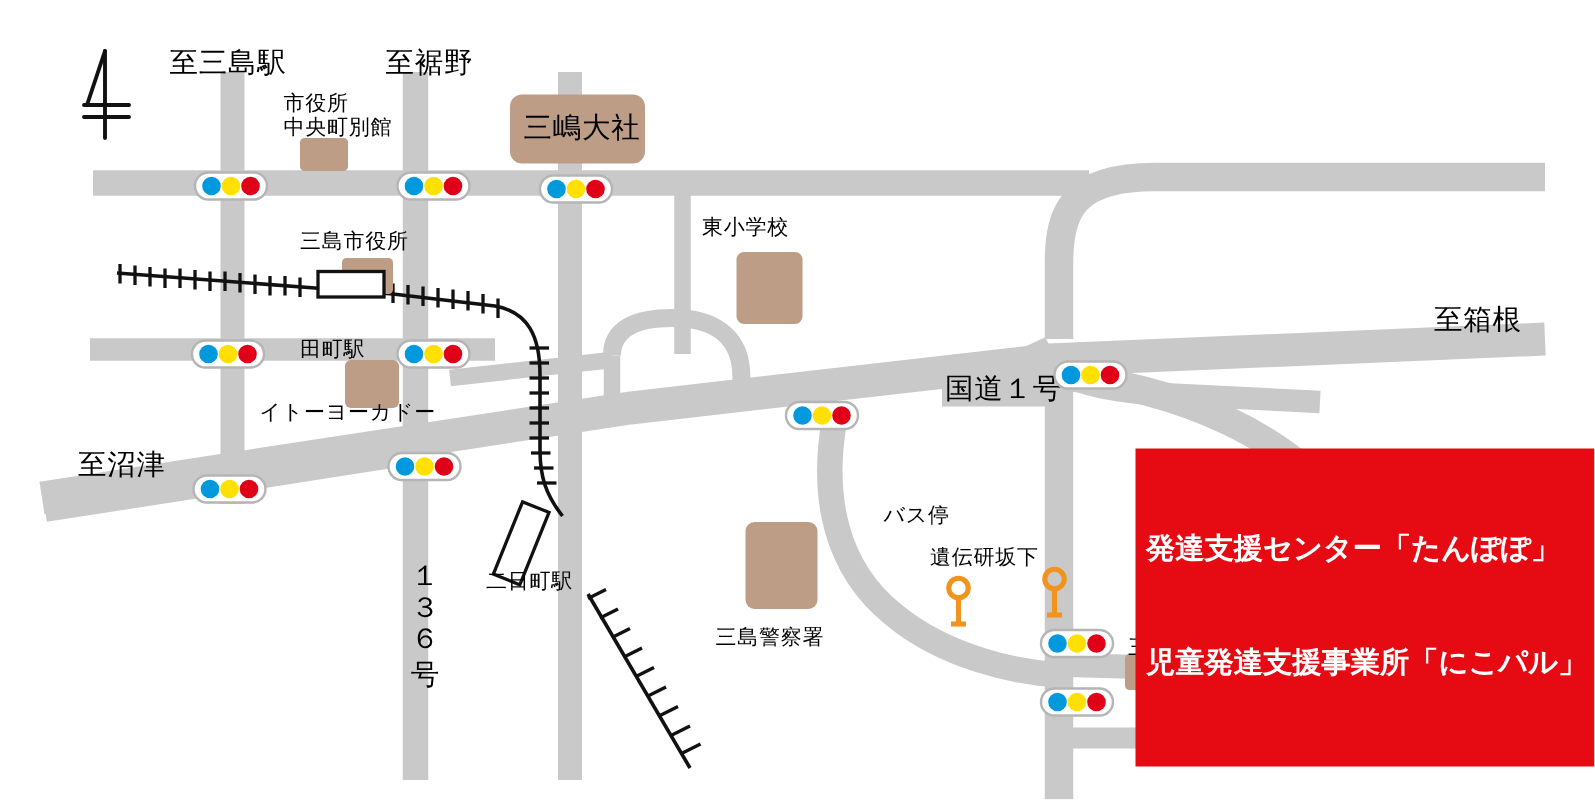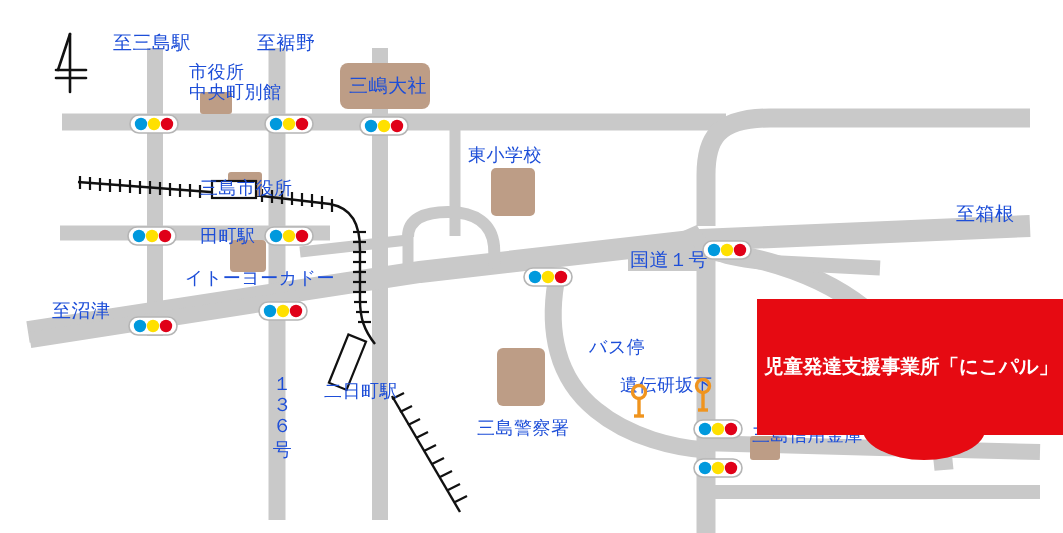--- a/index.html
+++ b/index.html
@@ -19,27 +19,27 @@
   }
   #map-svg {
     position: absolute;
     left: 0;
     top: 0;
     width: 1063px;
     height: 533px;
   }
   .maplabel {
     position: absolute;
-    color: #1d4ed8;
+    color: #000000;
     font-family: Liberation Serif, serif;
     white-space: pre;
     line-height: 1.12;
     letter-spacing: 0.5px;
   }
-  .lbl-place { font-size: 18px; }
+  .lbl-place { font-size: 14px; }
   .lbl-dir   { font-size: 19px; }
   .lbl-road-badge {
     font-size: 19px;
     background: #c9c9c9;
     padding: 1px 2px;
     margin-left: 36px;
   }
   .lbl-onbrown {
     font-size: 19px;
     text-align: center;
@@ -204,35 +204,36 @@
     </g>
   </svg>
 
   <div class="maplabel lbl-dir" style="left:113px; top:32px;">至三島駅</div>
   <div class="maplabel lbl-dir" style="left:257px; top:32px;">至裾野</div>
   <div class="maplabel lbl-dir" style="left:956px; top:203px;">至箱根</div>
   <div class="maplabel lbl-dir" style="left:52px; top:300px;">至沼津</div>
 
   <div class="maplabel lbl-place" style="left:189px; top:62px;">市役所
 中央町別館</div>
-  <div class="maplabel lbl-place" style="left:200px; top:154px;margin-top:24px;">三島市役所</div>
+  <div class="maplabel lbl-place" style="left:200px; top:154px;">三島市役所</div>
   <div class="maplabel lbl-onbrown" style="left:349px; top:75px;">三嶋大社</div>
   <div class="maplabel lbl-place" style="left:468px; top:145px;">東小学校</div>
   <div class="maplabel lbl-place" style="left:200px; top:203px;margin-top:23px;">田町駅</div>
-  <div class="maplabel lbl-place" style="left:173px; top:268px;margin-left:12px;">イトーヨーカドー</div>
+  <div class="maplabel lbl-place" style="left:173px; top:268px;">イトーヨーカドー</div>
   <div class="maplabel lbl-place" style="left:324px; top:381px;">二日町駅</div>
   <div class="maplabel lbl-place" style="left:477px; top:418px;">三島警察署</div>
   <div class="maplabel lbl-place" style="left:589px; top:337px;">バス停</div>
-  <div class="maplabel lbl-place" style="left:620px; top:375px;">遺伝研坂下</div>
+  <div class="maplabel lbl-place" style="left:620px; top:365px;">遺伝研坂下</div>
   <div class="maplabel lbl-place" style="left:752px; top:425px;">三島信用金庫</div>
 
   <div class="maplabel lbl-road-badge" style="left:592px; top:248px;">国道１号</div>
   <div class="maplabel vertical-label" style="left:272px; top:363px;">１３６号</div>
 
   <div class="callout-box" style="left:757px; top:299px;">
+    <span class="callout-line">発達支援センター「たんぽぽ」</span>
     <span class="callout-line">児童発達支援事業所「にこパル」</span>
   </div>
 
   <div id="overlay-icons" style="position:absolute; left:0; top:0; width:1063px; height:533px;">
       <svg viewBox="0 0 1063 533" width="1063" height="533" style="position: absolute; left: 0px; top: 0px;">
         <g>
           <rect x="130" y="115" width="48" height="18" rx="9" fill="#ffffff" stroke="#b5b5b5" stroke-width="1.6"></rect>
           <circle cx="141" cy="124" r="6.2" fill="#0099dd"></circle>
           <circle cx="154" cy="124" r="6.2" fill="#ffe000"></circle>
           <circle cx="167" cy="124" r="6.2" fill="#e00018"></circle>

